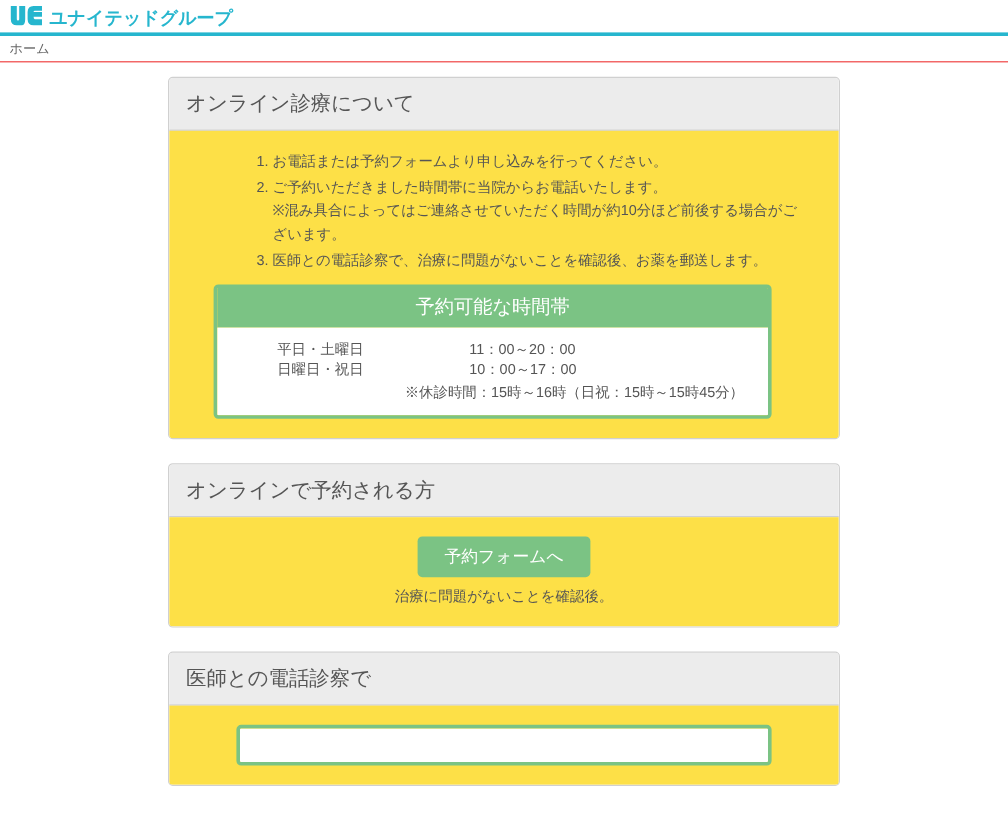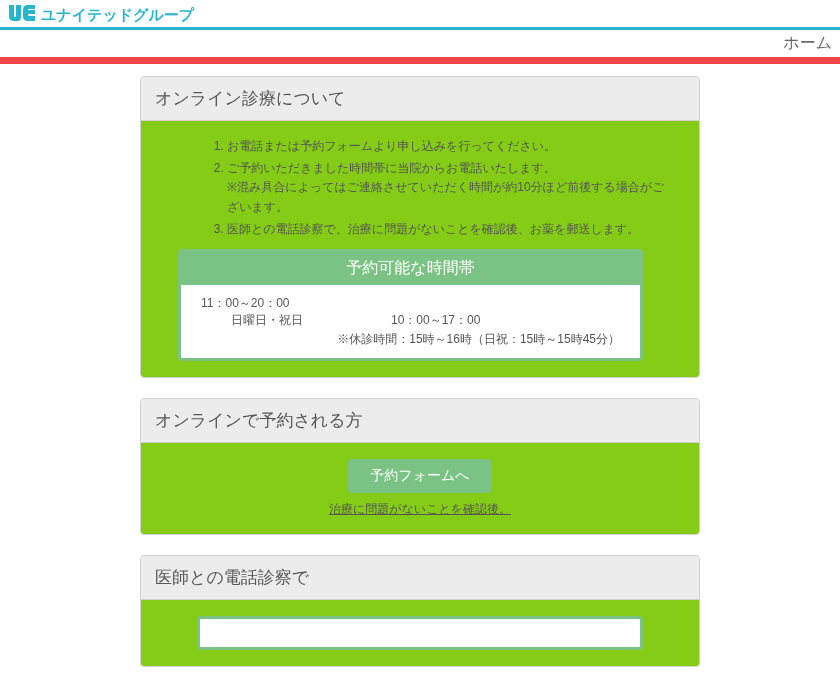--- a/index.html
+++ b/index.html
@@ -6,43 +6,43 @@
   body { font-family: "Hiragino Kaku Gothic Pro", "Meiryo", sans-serif; background: #fff; color: #555; font-size: 14px; }
   
   .logo-bar { display: flex; align-items: flex-start; padding: 4px 24px 2px 8px; gap: 6px; }
   .logo-icon { color: #26b6ce; font-weight: bold; }
   .logo-text { color: #26b6ce; font-weight: bold; font-size: 15px; }
   .logo-wrap { display:flex; flex-direction:column; }
   .logo-row { display:flex; align-items:flex-end; gap:5px; }
   
   .cyan-line { height: 3px; background: #26b6ce; }
   
-  .breadcrumb { padding: 3px 8px 3px 8px; border-bottom: 7px solid #ef4444; font-size: 16px; color: #666; text-align: right;}
+  .breadcrumb { padding: 3px 8px 3px 8px; border-bottom: 1px solid #ef4444; font-size: 11px; color: #666;}
   
   .container { width: 560px; margin: 12px auto 0 auto; }
   
   .card { border: 1px solid #d0d0d0; border-radius: 4px; margin-bottom: 20px; overflow: hidden; }
   .card-header { background: #ececec; padding: 10px 14px; font-size: 17px; color: #555; border-bottom: 1px solid #d0d0d0; }
-  .card-body { background: #84cc16; padding: 16px 16px; }
+  .card-body { background: #fde047; padding: 16px 16px; }
   
   .ol { list-style: decimal; padding-left: 70px; padding-right: 10px; font-size: 12px; color: #555; }
   .ol li { margin-bottom: 3px; line-height: 1.6; }
   .note { font-size: 12px; color: #555; line-height:1.6; }
   
   .green-box { border: 3px solid #7bc384; border-radius: 4px; margin: 10px 40px 0 21px; overflow: hidden; }
   .green-head { background: #7bc384; color: #fff; text-align: center; padding: 6px 0; font-size: 16px; }
   .green-body { background: #fff; padding: 10px 20px; font-size: 12px; color:#555;}
   
   .sched-row { display:flex; }
   .sched-label { width:190px; padding-left:30px;}
   .sched-val { }
   .sched-note { text-align:right; margin-top:2px;}
   
   .btn-green { display:inline-block; background:#7bc384; color:#fff; padding:8px 22px; border-radius:4px; text-decoration:none; font-size:14px; border:none; cursor:pointer;}
-  .center { text-align:center;text-decoration:underline; }
+  .center { text-align:center; }
   .small-note { font-size:12px; color:#555; margin-top:8px;}
   
   .call-box { border:3px solid #7bc384; border-radius:4px; margin: 0 40px; overflow:hidden;}
   .call-head { background:#7bc384; color:#fff; text-align:center; padding:8px 0 10px 0; font-size:15px; line-height:1.4;}
   .call-body { background:#fff; text-align:center; padding:16px 10px 12px 10px;}
 </style>
 </head>
 <body>
 
 <div class="logo-bar">
@@ -74,20 +74,21 @@
         <li>
           <span>ご予約いただきました時間帯に当院からお電話いたします。</span><br>
           <span class="note">※混み具合によってはご連絡させていただく時間が約10分ほど前後する場合がございます。</span>
         </li>
         <li>医師との電話診察で、治療に問題がないことを確認後、お薬を郵送します。</li>
       </ol>
       <div class="green-box">
         <div class="green-head">予約可能な時間帯</div>
         <div class="green-body">
           <div class="sched-row">
+            <div class="sched-label">平日・土曜日</div>
             <div class="sched-val">11：00～20：00</div>
           </div>
           <div class="sched-row">
             <div class="sched-label">日曜日・祝日</div>
             <div class="sched-val">10：00～17：00</div>
           </div>
           <div class="sched-note">※休診時間：15時～16時（日祝：15時～15時45分）</div>
         </div>
       </div>
     </div>

